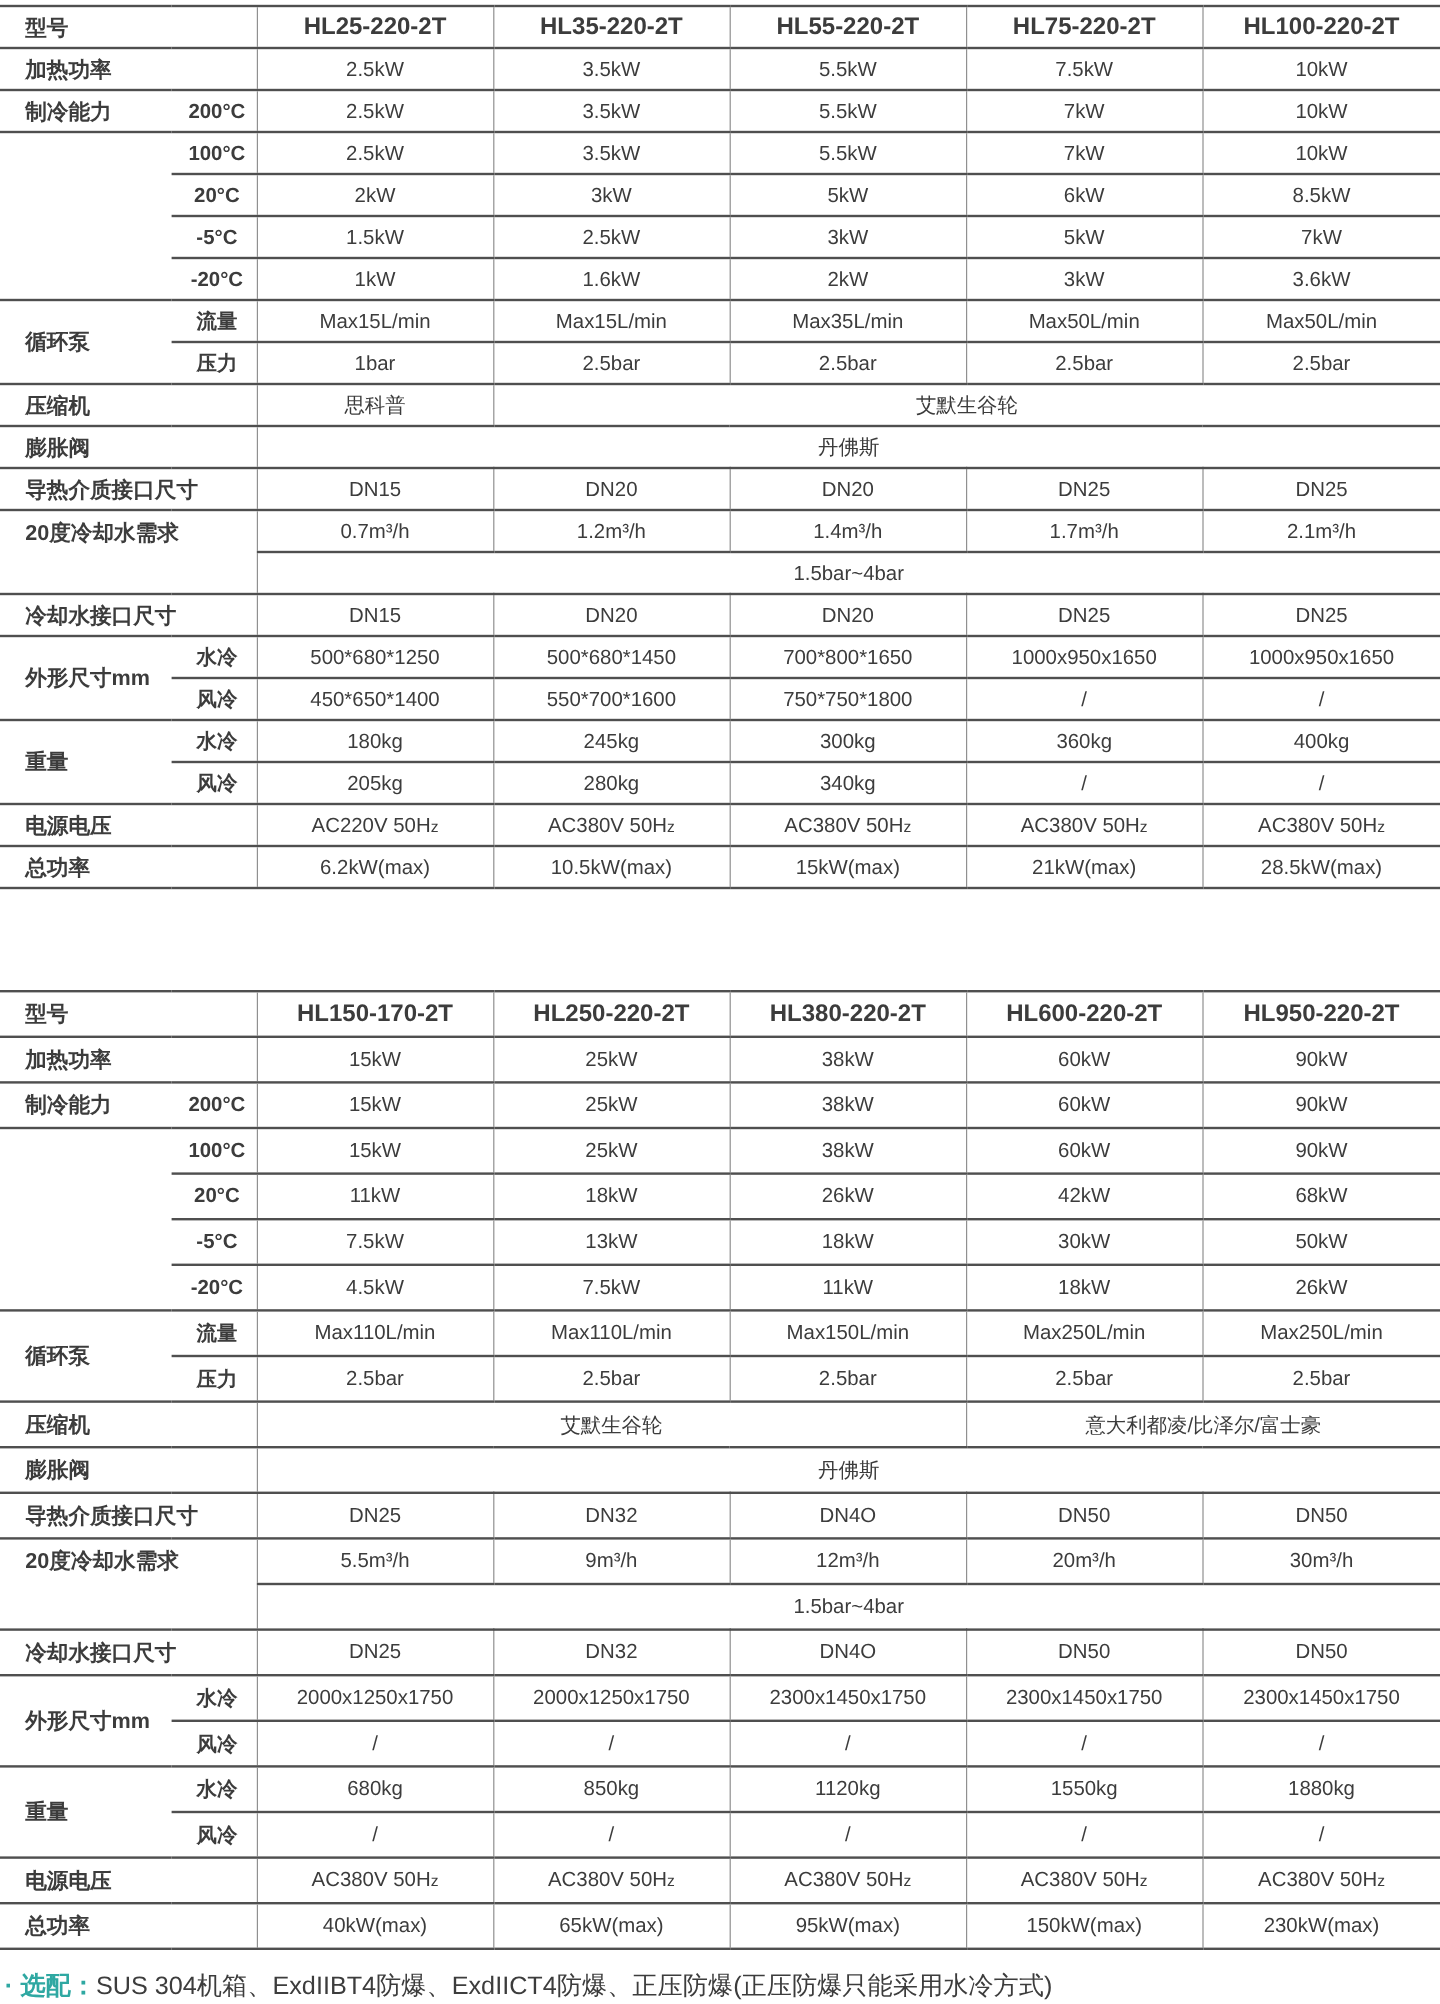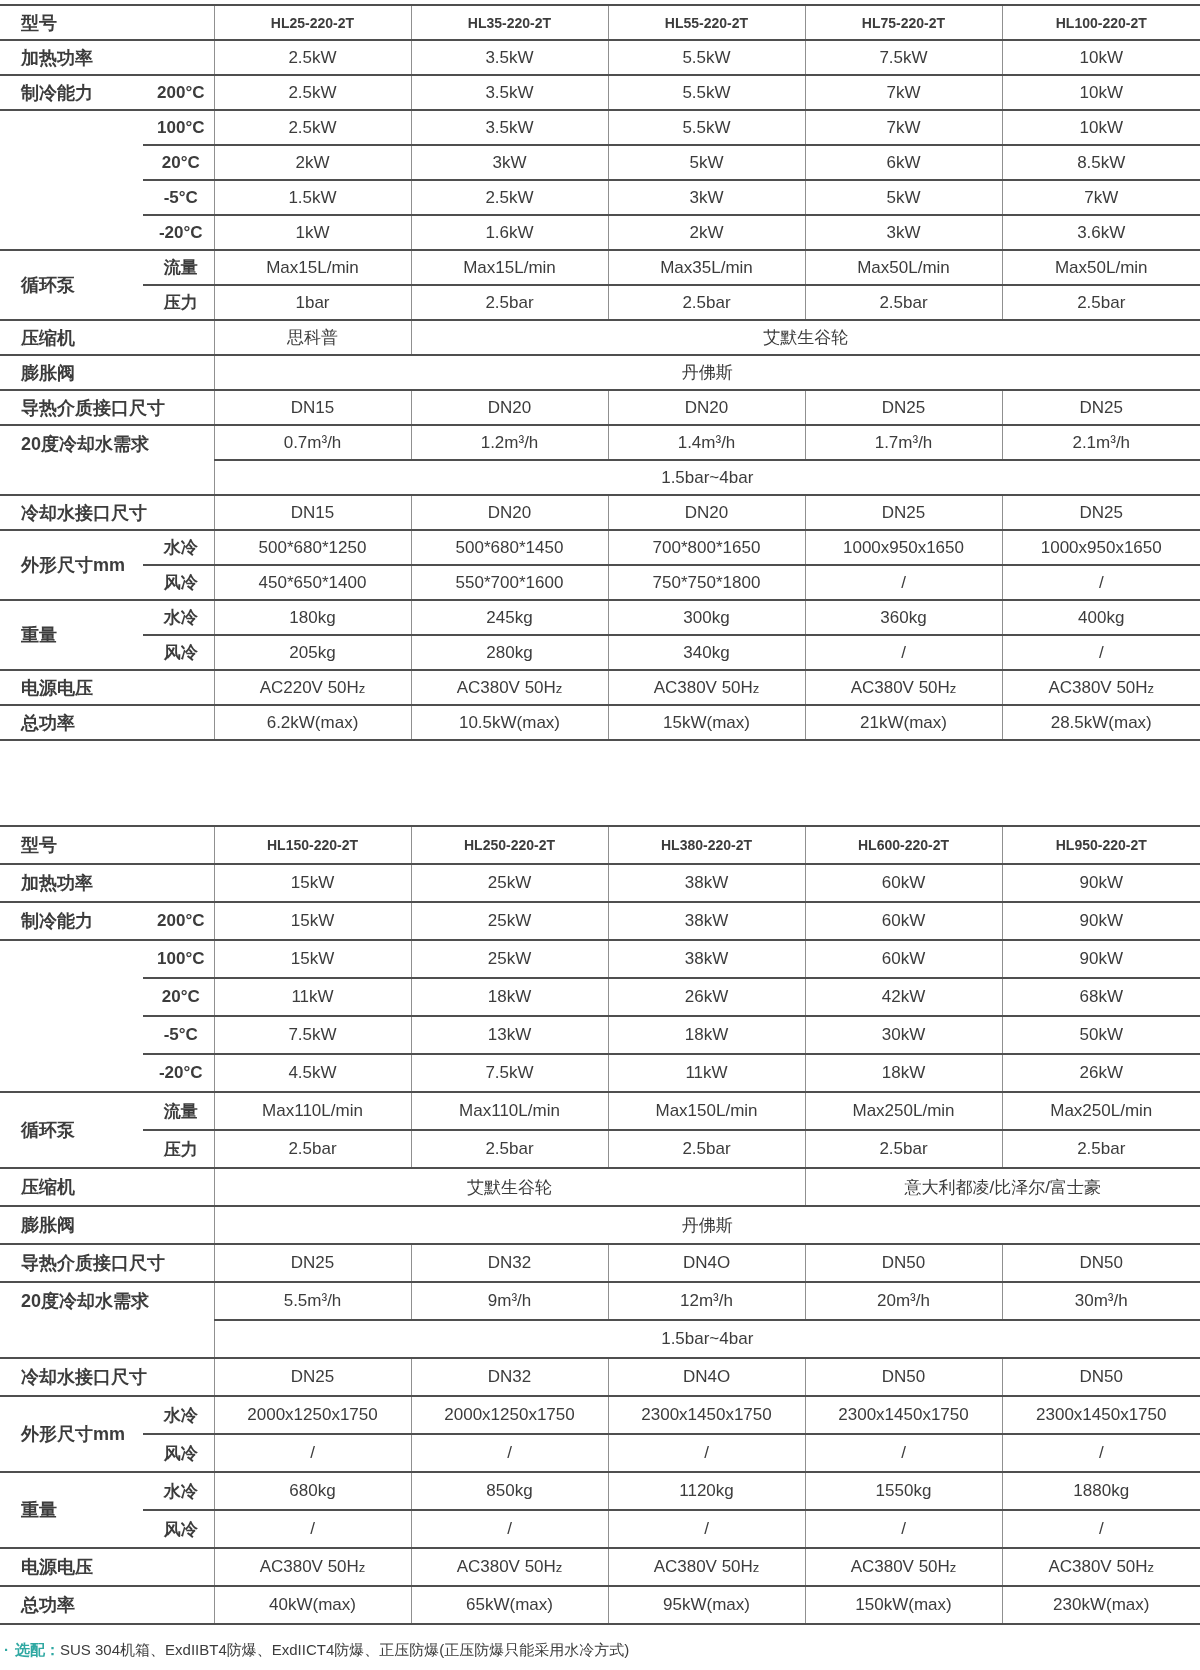--- a/index.html
+++ b/index.html
@@ -41,30 +41,30 @@
     font-weight:600;
     font-size:17px;
   }
   .val{
     text-align:center;
     font-size:17px;
     font-weight:400;
   }
   .model{
     font-weight:700;
-    font-size:14px;
+    font-size:20px;
   }
   .bb{border-bottom:2px solid var(--line);}
   .bt{border-top:2px solid var(--line);}
   .vl{border-left:1px solid var(--vline);}
   .topalign{vertical-align:top;padding-top:6px;}
   .hz{font-size:13px;}
   .footer{
     margin:16px 0 0 4px;
-    font-size:15px;
+    font-size:21px;
     white-space:nowrap;
   }
   .accent{color:var(--accent);font-weight:700;}
   .bullet{margin-right:6px;}
   .footer .body-text{font-weight:400;}
 </style>
 </head>
 <body>
 
 <table class="t1">
@@ -248,21 +248,21 @@
       <col style="width:71px">
     <col style="width:197px">
       <col style="width:197px">
       <col style="width:197px">
       <col style="width:197px">
       <col style="width:198px">
   </colgroup>
   <tbody>
       <tr>
         <td class="lbl bb bt" colspan="2" rowspan="1">型号</td>
-        <td class="val vl bb model bt">HL150-220-2T</td>
+        <td class="val vl bb model bt">HL150-170-2T</td>
         <td class="val vl bb model bt">HL250-220-2T</td>
         <td class="val vl bb model bt">HL380-220-2T</td>
         <td class="val vl bb model bt">HL600-220-2T</td>
         <td class="val vl bb model bt">HL950-220-2T</td>
       </tr>
       <tr>
         <td class="lbl bb " colspan="2" rowspan="1">加热功率</td>
         <td class="val vl bb ">15kW</td>
         <td class="val vl bb ">25kW</td>
         <td class="val vl bb ">38kW</td>

